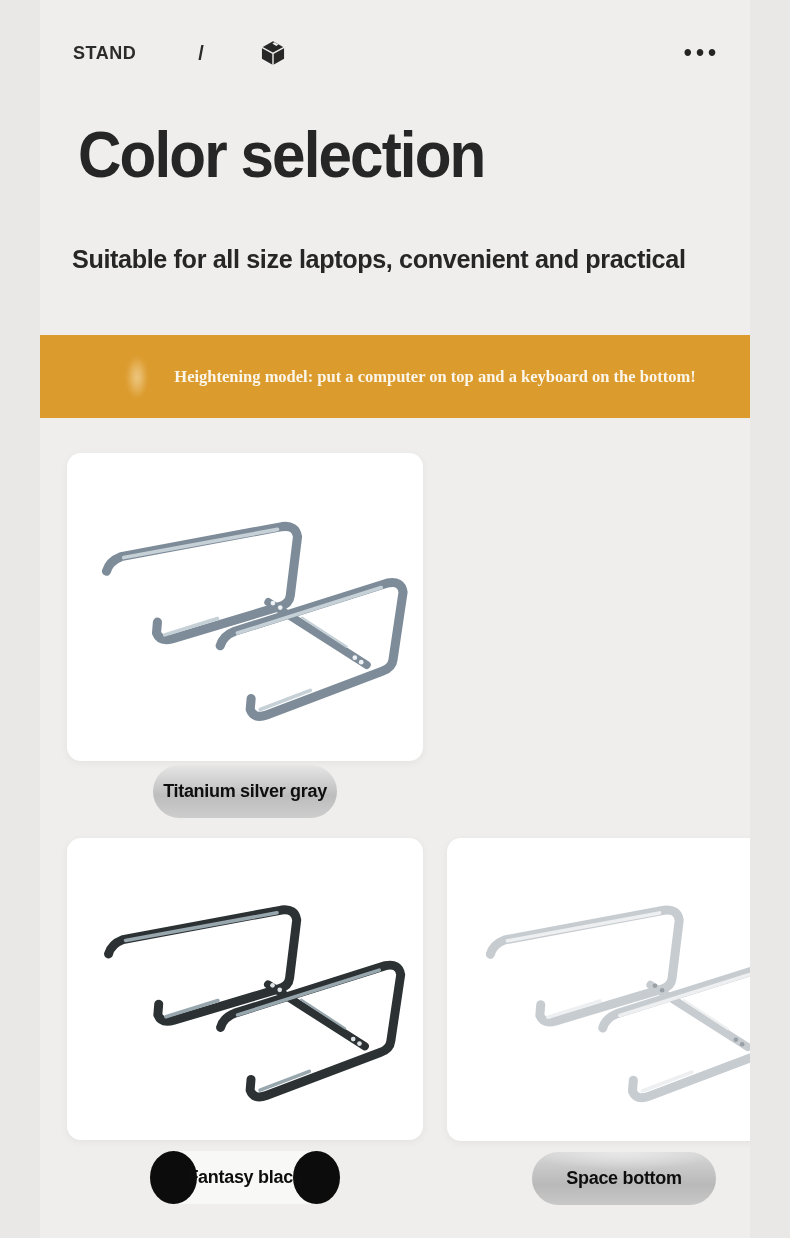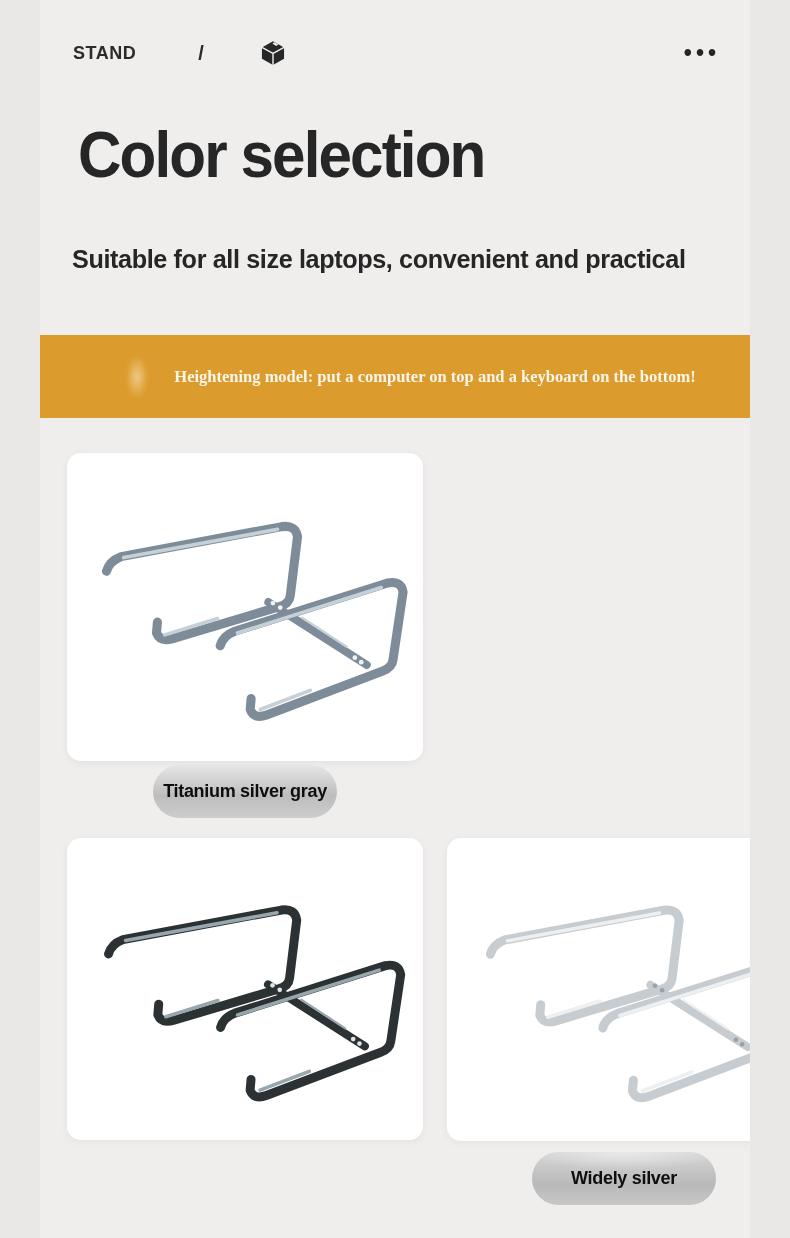--- a/index.html
+++ b/index.html
@@ -130,18 +130,23 @@
         <use href="#stand-shape"></use>
       </svg>
   </div>
 
   <div class="card card3" style="--body: #c7ccd1; --accent: #edeff0; --screw: #9aa1a6;">
     <svg>
         <use href="#stand-shape"></use>
       </svg>
   </div>
 
+  <div class="pill pill-fantasy">
+    <span class="blob blob-left"></span>
+    <span class="pill-text">Fantasy black</span>
+    <span class="blob blob-right"></span>
+  </div>
 
   <div class="pill pill-space">
-    <span class="pill-text">Widely silver</span>
+    <span class="pill-text">Space bottom</span>
   </div>
 
 </div>
 
 </body></html>

